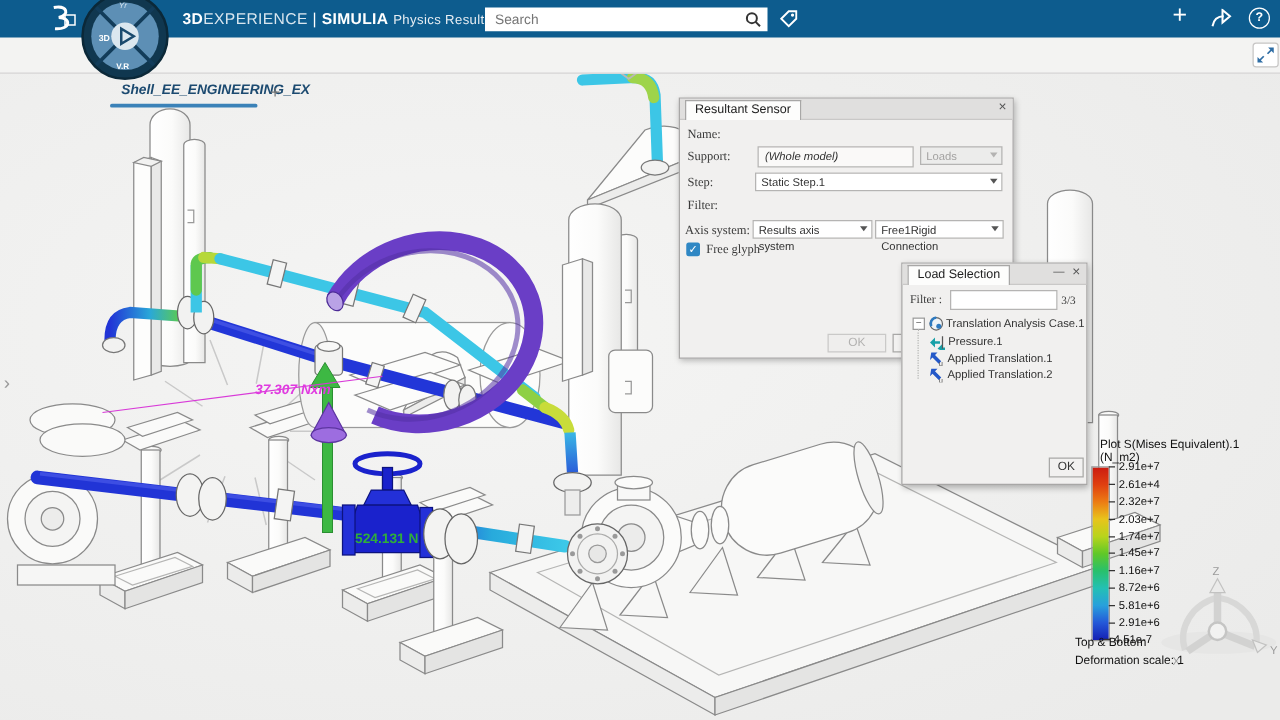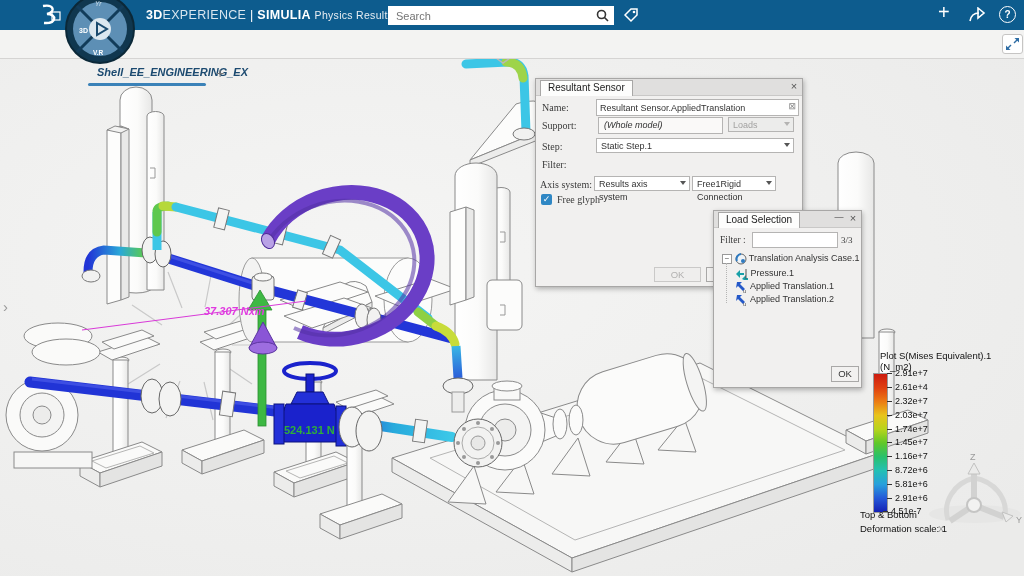--- a/index.html
+++ b/index.html
@@ -13,21 +13,21 @@
   .brand .lt{color:#d9e6ef;font-weight:normal;}
   .brand .mod{font-size:10.5px;color:#e8eef3;}
   #searchbox{left:388px;top:6px;width:226px;height:19px;background:#fff;border-radius:0;}
   #searchbox input{position:absolute;left:0;top:0;width:200px;height:19px;border:0;outline:none;background:transparent;font-size:11px;padding:0 0 0 8px;color:#333;font-family:"Liberation Sans",sans-serif;}
   .hicon{color:#fff;cursor:pointer;}
   #tabname{left:97px;top:36px;font-size:11px;font-style:italic;font-weight:bold;color:#1c4a70;}
   #tabunderline{left:88px;top:53px;width:118px;height:3px;background:#3b82b8;border-radius:2px;}
   #tabplus{left:216px;top:35px;font-size:14px;color:#777;}
   #restorebtn{left:1002px;top:34px;width:19px;height:18px;background:#fff;border:1px solid #c6c5c4;border-radius:3px;z-index:36;}
   
-  .dlg{background:#f1f0ef;border:1px solid #a8a7a6;box-shadow:1px 2px 5px rgba(0,0,0,.28);z-index:20;}
+  .dlg{background:#f1f0ef;border:1px solid #a8a7a6;box-shadow:1px 2px 5px rgba(0,0,0,.28);z-index:20;margin-left:8px;}
   .dlg .tbar{position:absolute;left:0;top:0;right:0;height:16px;background:#e0dfde;border-bottom:1px solid #c9c8c7;}
   .dlg .ttab{position:absolute;left:4px;top:1px;bottom:-1px;background:#fdfdfc;border:1px solid #a8a7a6;border-bottom:none;padding:1px 7px 0;font-size:10px;color:#222;}
   .dlg .wx{position:absolute;top:1px;font-size:11px;color:#555;width:12px;text-align:center;cursor:pointer;}
   .lbl{position:absolute;font-size:10px;color:#3a3a3a;font-family:Liberation Serif, serif;}
   .tin{position:absolute;background:#fff;border:1px solid #b5b4b3;font-size:9px;color:#333;}
   .tin input{width:100%;height:100%;border:0;outline:none;background:transparent;font-size:9px;font-family:"Liberation Sans",sans-serif;color:#333;padding:0 3px;box-sizing:border-box;}
   .dd{position:absolute;background:#fff;border:1px solid #b5b4b3;font-size:9px;color:#333;line-height:13px;padding:1px 14px 0 4px;box-sizing:border-box;cursor:pointer;}
   .dd .car{position:absolute;right:3px;top:4px;width:0;height:0;border-left:3.5px solid transparent;border-right:3.5px solid transparent;border-top:4.5px solid #555;}
   .dd.dis{background:#ececeb;color:#a3a2a1;}
   .dd.dis .car{border-top-color:#b4b3b2;}
@@ -344,33 +344,29 @@
     <div id="legfoot1" class="abs">Top &amp; Bottom</div>
     <div id="legfoot2" class="abs">Deformation scale: 1</div>
   </div>
 
   <div class="abs dlg" style="left:535px;top:78px;width:266px;height:207px;">
     <div class="tbar">
       <span class="ttab">Resultant Sensor</span>
       <span class="wx" style="right:2px">×</span>
     </div>
     <span class="lbl" style="left:6px;top:23px">Name:</span>
-    <div class="tin" style="left:60px;top:20px;width:201px;height:15px">
-      <input value="Resultant Sensor.AppliedTranslation" style="">
-      <span class="abs" style="right:2px;top:1px;font-size:9px;color:#888">⊠</span>
-    </div>
     <span class="lbl" style="left:6px;top:41px">Support:</span>
     <div class="tin" style="left:62px;top:38px;width:118px;height:15px;background:#faf9f8;font-style:italic;line-height:14px;padding-left:5px">(Whole model)</div>
     <div class="dd dis" style="left:192px;top:38px;width:66px;height:15px"><span>Loads</span><span class="car"></span></div>
     <span class="lbl" style="left:6px;top:62px">Step:</span>
     <div class="dd" style="left:60px;top:59px;width:198px;height:15px"><span>Static Step.1</span><span class="car"></span></div>
     <span class="lbl" style="left:6px;top:80px">Filter:</span>
     <span class="lbl" style="left:4px;top:100px">Axis system:</span>
     <div class="dd" style="left:58px;top:97px;width:96px;height:15px"><span>Results axis system</span><span class="car"></span></div>
-    <div class="dd" style="left:156px;top:97px;width:84px;height:15px"><span>Free1Rigid Connection</span><span class="car"></span></div>
+    <div class="dd" style="left:156px;top:97px;width:103px;height:15px"><span>Free1Rigid Connection</span><span class="car"></span></div>
     <div class="abs" style="left:5px;top:115px;width:11px;height:11px;background:#2f87c4;border-radius:2px;color:#fff;font-size:9px;line-height:11px;text-align:center;cursor:pointer">✓</div>
     <span class="lbl" style="left:21px;top:115px">Free glyph</span>
     <div class="btn dis" style="left:118px;top:188px;width:45px;height:13px;line-height:13px">OK</div>
     <div class="btn" style="left:170px;top:188px;width:45px;height:13px"></div>
   </div>
 
   <div class="abs dlg" style="left:713px;top:210px;width:147px;height:176px;z-index:22">
     <div class="tbar">
       <span class="ttab">Load Selection</span>
       <span class="wx" style="right:16px;font-size:9px">—</span>

